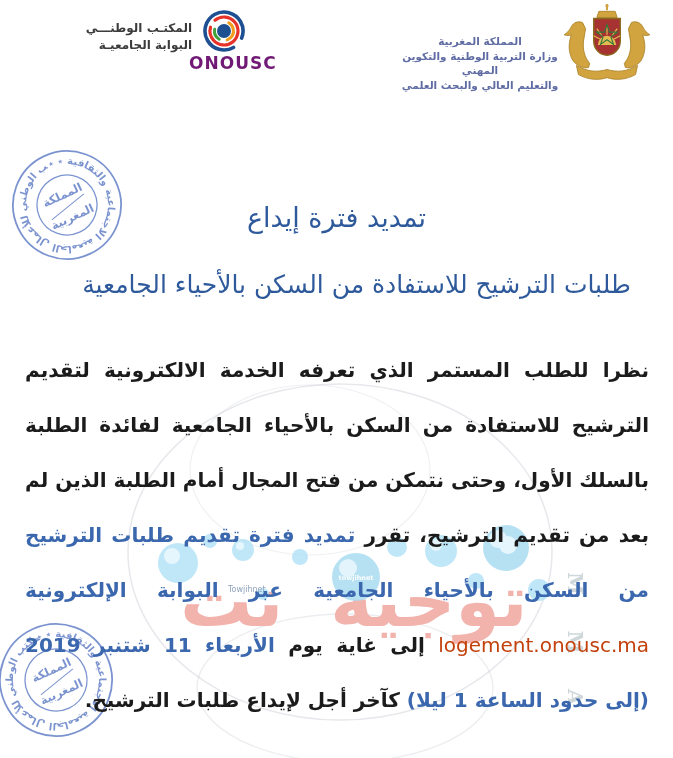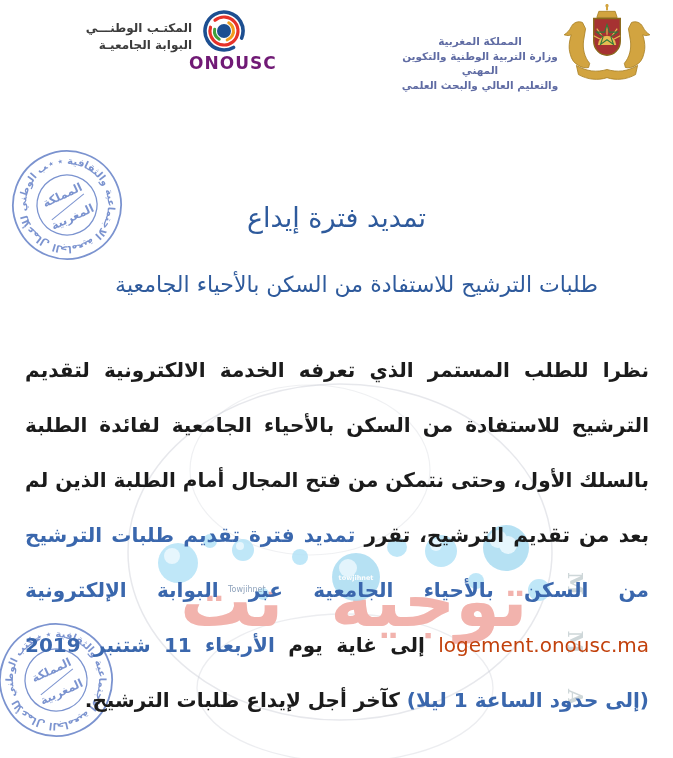--- a/index.html
+++ b/index.html
@@ -24,21 +24,21 @@
   .hdr-logo{position:absolute;left:202px;top:9px;}
   .hdr-acronym{position:absolute;left:189px;top:53px;font-size:17px;font-weight:bold;
                color:#701a75;letter-spacing:1px;}
   .hdr-right-text{position:absolute;left:401px;top:34px;width:158px;text-align:center;
                   direction:rtl;font-size:10.5px;font-weight:bold;color:#5f6ba3;line-height:14.5px;}
   .hdr-emblem{position:absolute;left:556px;top:4px;}
   
   .title{position:absolute;top:150px;left:0;right:0;text-align:center;direction:rtl;
          color:#2e5a9c;font-weight:normal;margin-top:48px;}
   .title .l1{font-size:27px;line-height:40px;margin-bottom:26px;}
-  .title .l2{font-size:22px;line-height:42px;padding-left:40px;}
+  .title .l2{font-size:25px;line-height:42px;padding-left:40px;}
   
   .body-text{position:absolute;top:343px;left:25px;right:24px;direction:rtl;
              font-size:20px;font-weight:bold;color:#1b1b1b;}
   .bline{height:55px;line-height:55px;overflow:hidden;
          text-align:justify;text-align-last:justify;}
   .bline.last{text-align:right;text-align-last:right;}
   .blue{color:#3a67ad;}
   .blue-u{color:#3a67ad;text-decoration-thickness:1.5px;}
   .url{color:#c2410c;font-weight:normal;}
 </style>

